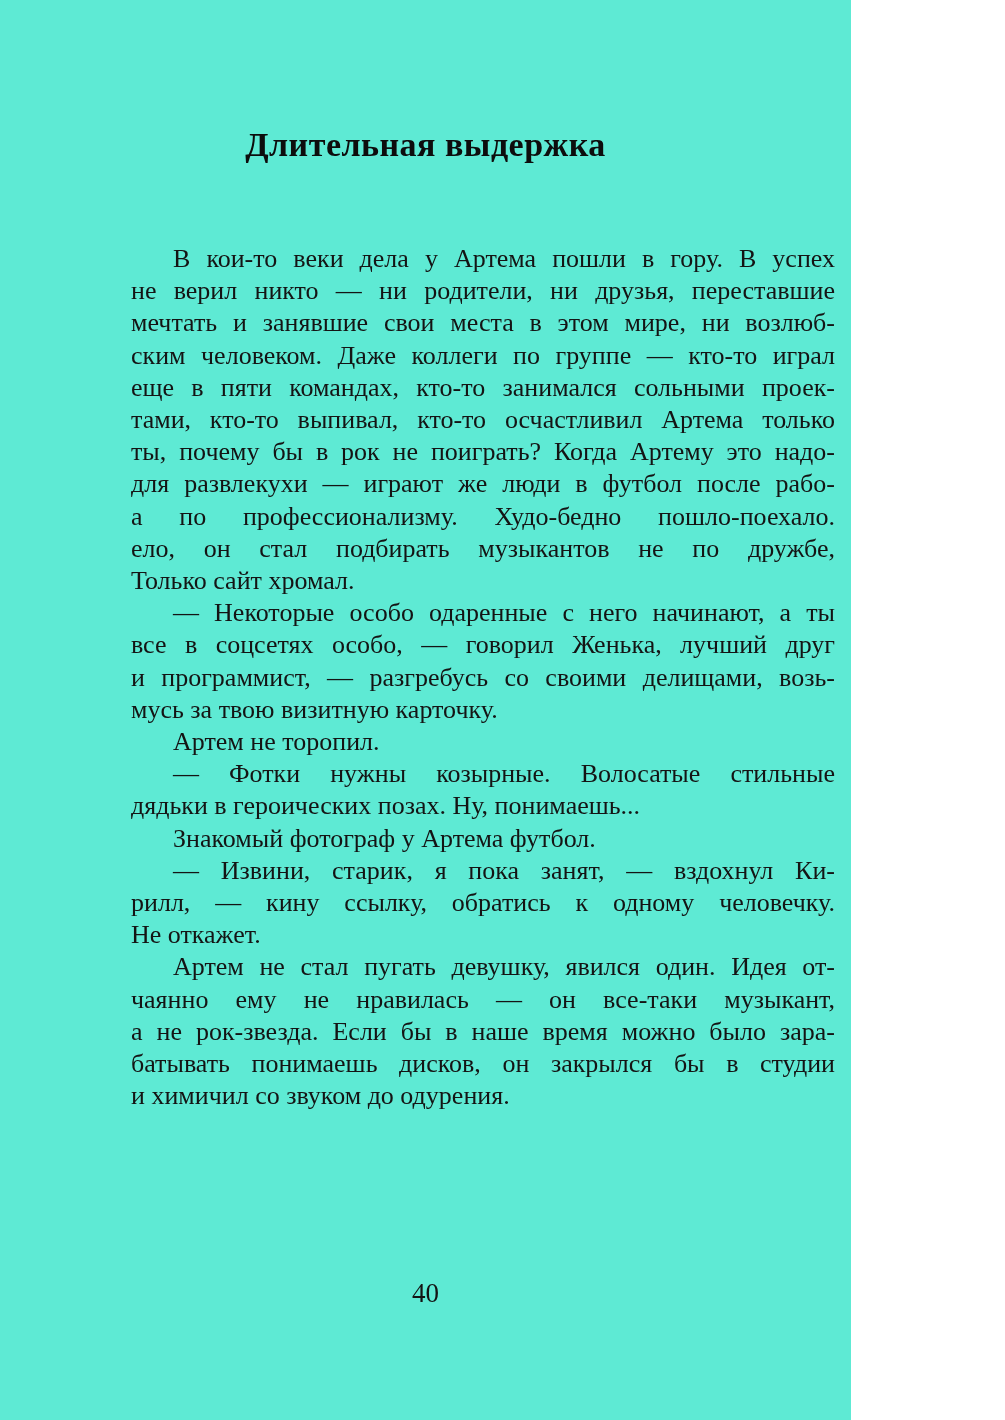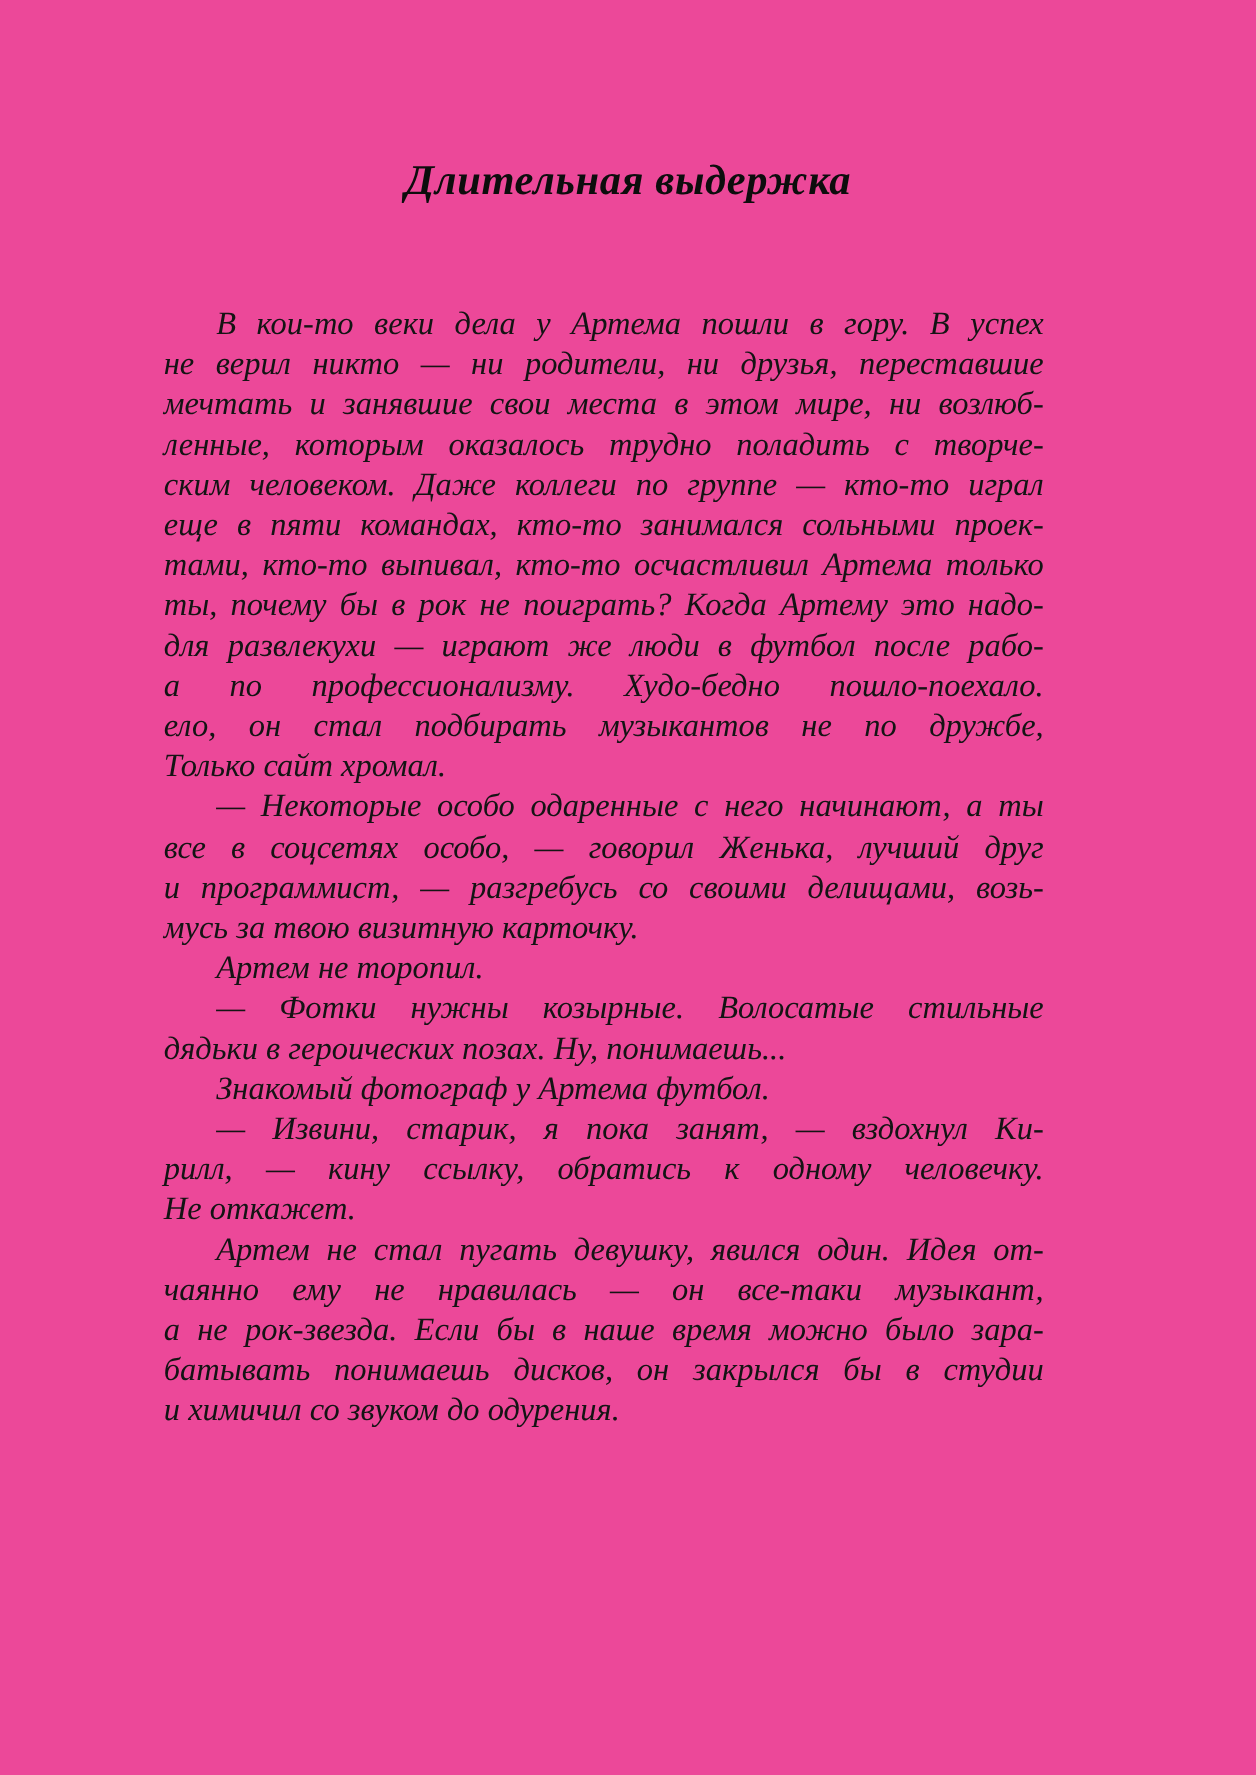--- a/index.html
+++ b/index.html
@@ -2,27 +2,26 @@
 <html><head>
 <meta charset="utf-8">
 <style>
   html, body {
     margin: 0;
     padding: 0;
     background: #ffffff;
   }
   .page {
     position: relative;
-    width: 1005px;
+    width: 851px;
     height: 1420px;
-    background: #ec4899;
+    background: #5eead4;
     color: #121212;
     font-family: "Liberation Serif", "DejaVu Serif", serif;
     overflow: hidden;
-    font-style: italic;
   }
   .title {
     position: absolute;
     top: 126px;
     left: 0;
     width: 100%;
     margin: 0;
     text-align: center;
     font-size: 34px;
     font-weight: bold;
@@ -66,21 +65,20 @@
 <body>
 
 <div class="page">
   <h1 class="title">Длительная выдержка</h1>
 
   <div class="text-block">
       <div class="para">
         <div class="line first">В кои-то веки дела у Артема пошли в гору. В успех</div>
         <div class="line">не верил никто — ни родители, ни друзья, переставшие</div>
         <div class="line">мечтать и занявшие свои места в этом мире, ни возлюб-</div>
-        <div class="line">ленные, которым оказалось трудно поладить с творче-</div>
         <div class="line">ским человеком. Даже коллеги по группе — кто-то играл</div>
         <div class="line">еще в пяти командах, кто-то занимался сольными проек-</div>
         <div class="line">тами, кто-то выпивал, кто-то осчастливил Артема только</div>
         <div class="line">ты, почему бы в рок не поиграть? Когда Артему это надо-</div>
         <div class="line">для развлекухи — играют же люди в футбол после рабо-</div>
         <div class="line">а по профессионализму. Худо-бедно пошло-поехало.</div>
         <div class="line">ело, он стал подбирать музыкантов не по дружбе,</div>
         <div class="line last">Только сайт хромал.</div>
       </div>
       <div class="para">
@@ -106,13 +104,14 @@
       </div>
       <div class="para">
         <div class="line first">Артем не стал пугать девушку, явился один. Идея от-</div>
         <div class="line">чаянно ему не нравилась — он все-таки музыкант,</div>
         <div class="line">а не рок-звезда. Если бы в наше время можно было зара-</div>
         <div class="line">батывать понимаешь дисков, он закрылся бы в студии</div>
         <div class="line last">и химичил со звуком до одурения.</div>
       </div>
     </div>
 
+  <div class="page-number">40</div>
 </div>
 
 </body></html>

